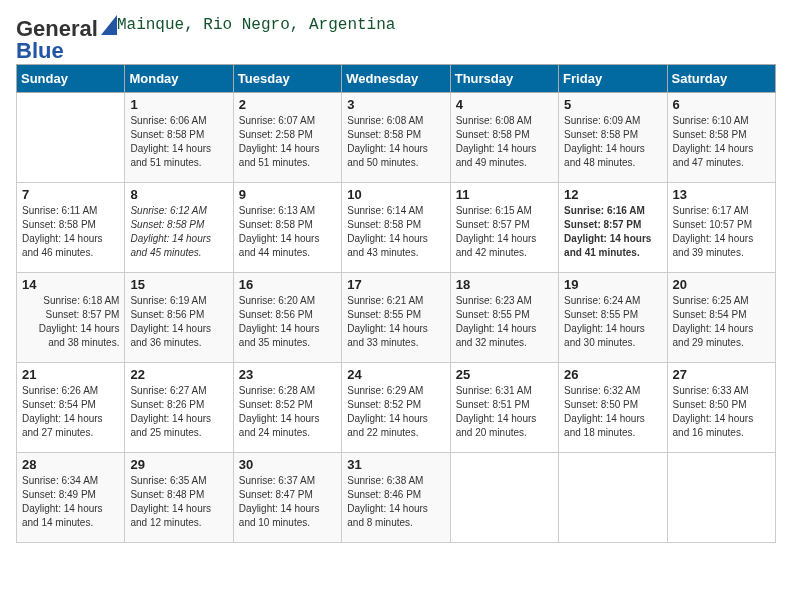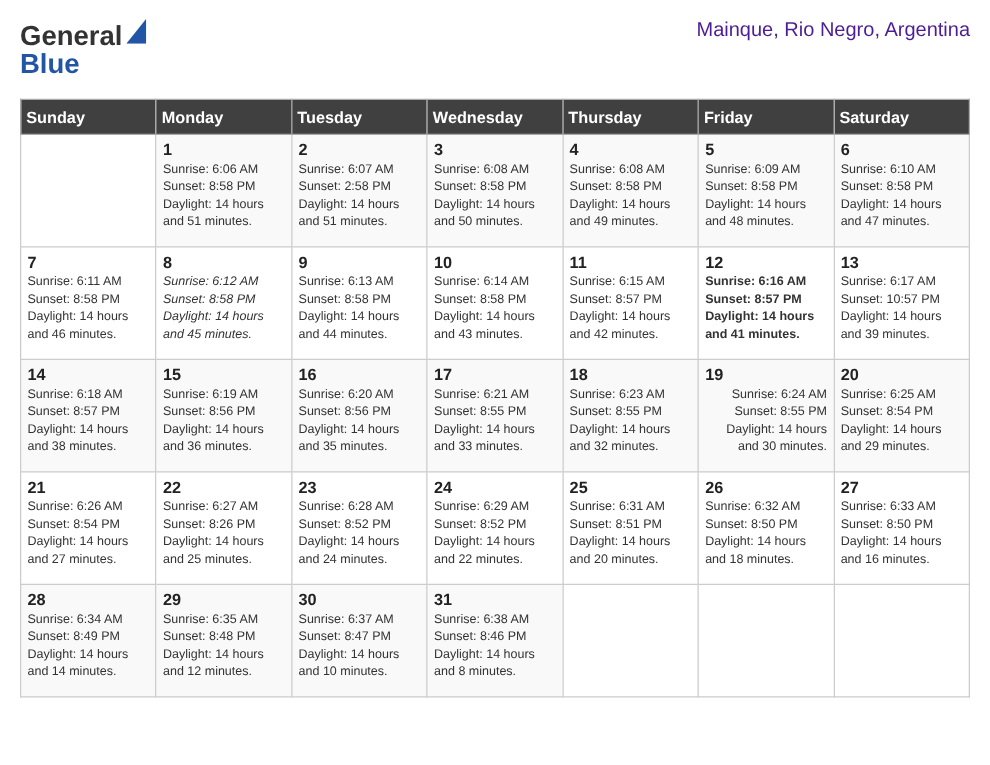--- a/index.html
+++ b/index.html
@@ -5,52 +5,53 @@
     * { box-sizing: border-box; margin: 0; padding: 0; }
     body {
       font-family: Arial, sans-serif;
       background: #fff;
       width: 792px;
       min-height: 612px;
       padding: 16px;
     }
     .header-area {
       display: flex;
-      justify-content: space-between;
+      justify-content: flex-start;
       align-items: flex-start;
-      margin-bottom: 15px;
+      margin-bottom: 0;
     }
     .logo {
       display: flex;
       flex-direction: column;
       align-items: flex-start;
     }
     .logo-row {
       display: flex;
       align-items: center;
     }
     .title-area {
       text-align: right;
     }
     .month-title {
       font-size: 36px;
       color: #333;
       font-weight: normal;
     }
     .location-title {
       font-size: 16px;
-      color: #4c1d95;
+      color: #14532d;
+      font-family: Liberation Mono, monospace;
     }
     table {
       width: 100%;
       border-collapse: collapse;
       table-layout: fixed;
     }
     thead tr th {
-      background-color: #404040;
+      background-color: #0369a1;
       color: #fff;
       font-size: 13px;
       padding: 6px 4px;
       text-align: left;
       border: 1px solid #aaa;
       margin-left: 32px;
     }
     tbody tr td {
       vertical-align: top;
       border: 1px solid #ccc;
@@ -191,21 +192,21 @@
         <td>
           <span class="day-number">13</span>
           <div class="day-info" style="white-space: pre-line;">Sunrise: 6:17 AM
 Sunset: 10:57 PM
 Daylight: 14 hours and 39 minutes.</div>
         </td>
       </tr>
       <tr>
         <td>
           <span class="day-number">14</span>
-          <div class="day-info" style="white-space: pre-line;">Sunrise: 6:18 AM
+          <div class="day-info" style="white-space: pre-line; text-align: right;">Sunrise: 6:18 AM
 Sunset: 8:57 PM
 Daylight: 14 hours and 38 minutes.</div>
         </td>
         <td>
           <span class="day-number">15</span>
           <div class="day-info" style="white-space: pre-line;">Sunrise: 6:19 AM
 Sunset: 8:56 PM
 Daylight: 14 hours and 36 minutes.</div>
         </td>
         <td>
@@ -221,21 +222,21 @@
 Daylight: 14 hours and 33 minutes.</div>
         </td>
         <td>
           <span class="day-number">18</span>
           <div class="day-info" style="white-space: pre-line;">Sunrise: 6:23 AM
 Sunset: 8:55 PM
 Daylight: 14 hours and 32 minutes.</div>
         </td>
         <td>
           <span class="day-number">19</span>
-          <div class="day-info" style="white-space: pre-line; text-align: right;">Sunrise: 6:24 AM
+          <div class="day-info" style="white-space: pre-line;">Sunrise: 6:24 AM
 Sunset: 8:55 PM
 Daylight: 14 hours and 30 minutes.</div>
         </td>
         <td>
           <span class="day-number">20</span>
           <div class="day-info" style="white-space: pre-line;">Sunrise: 6:25 AM
 Sunset: 8:54 PM
 Daylight: 14 hours and 29 minutes.</div>
         </td>
       </tr>

